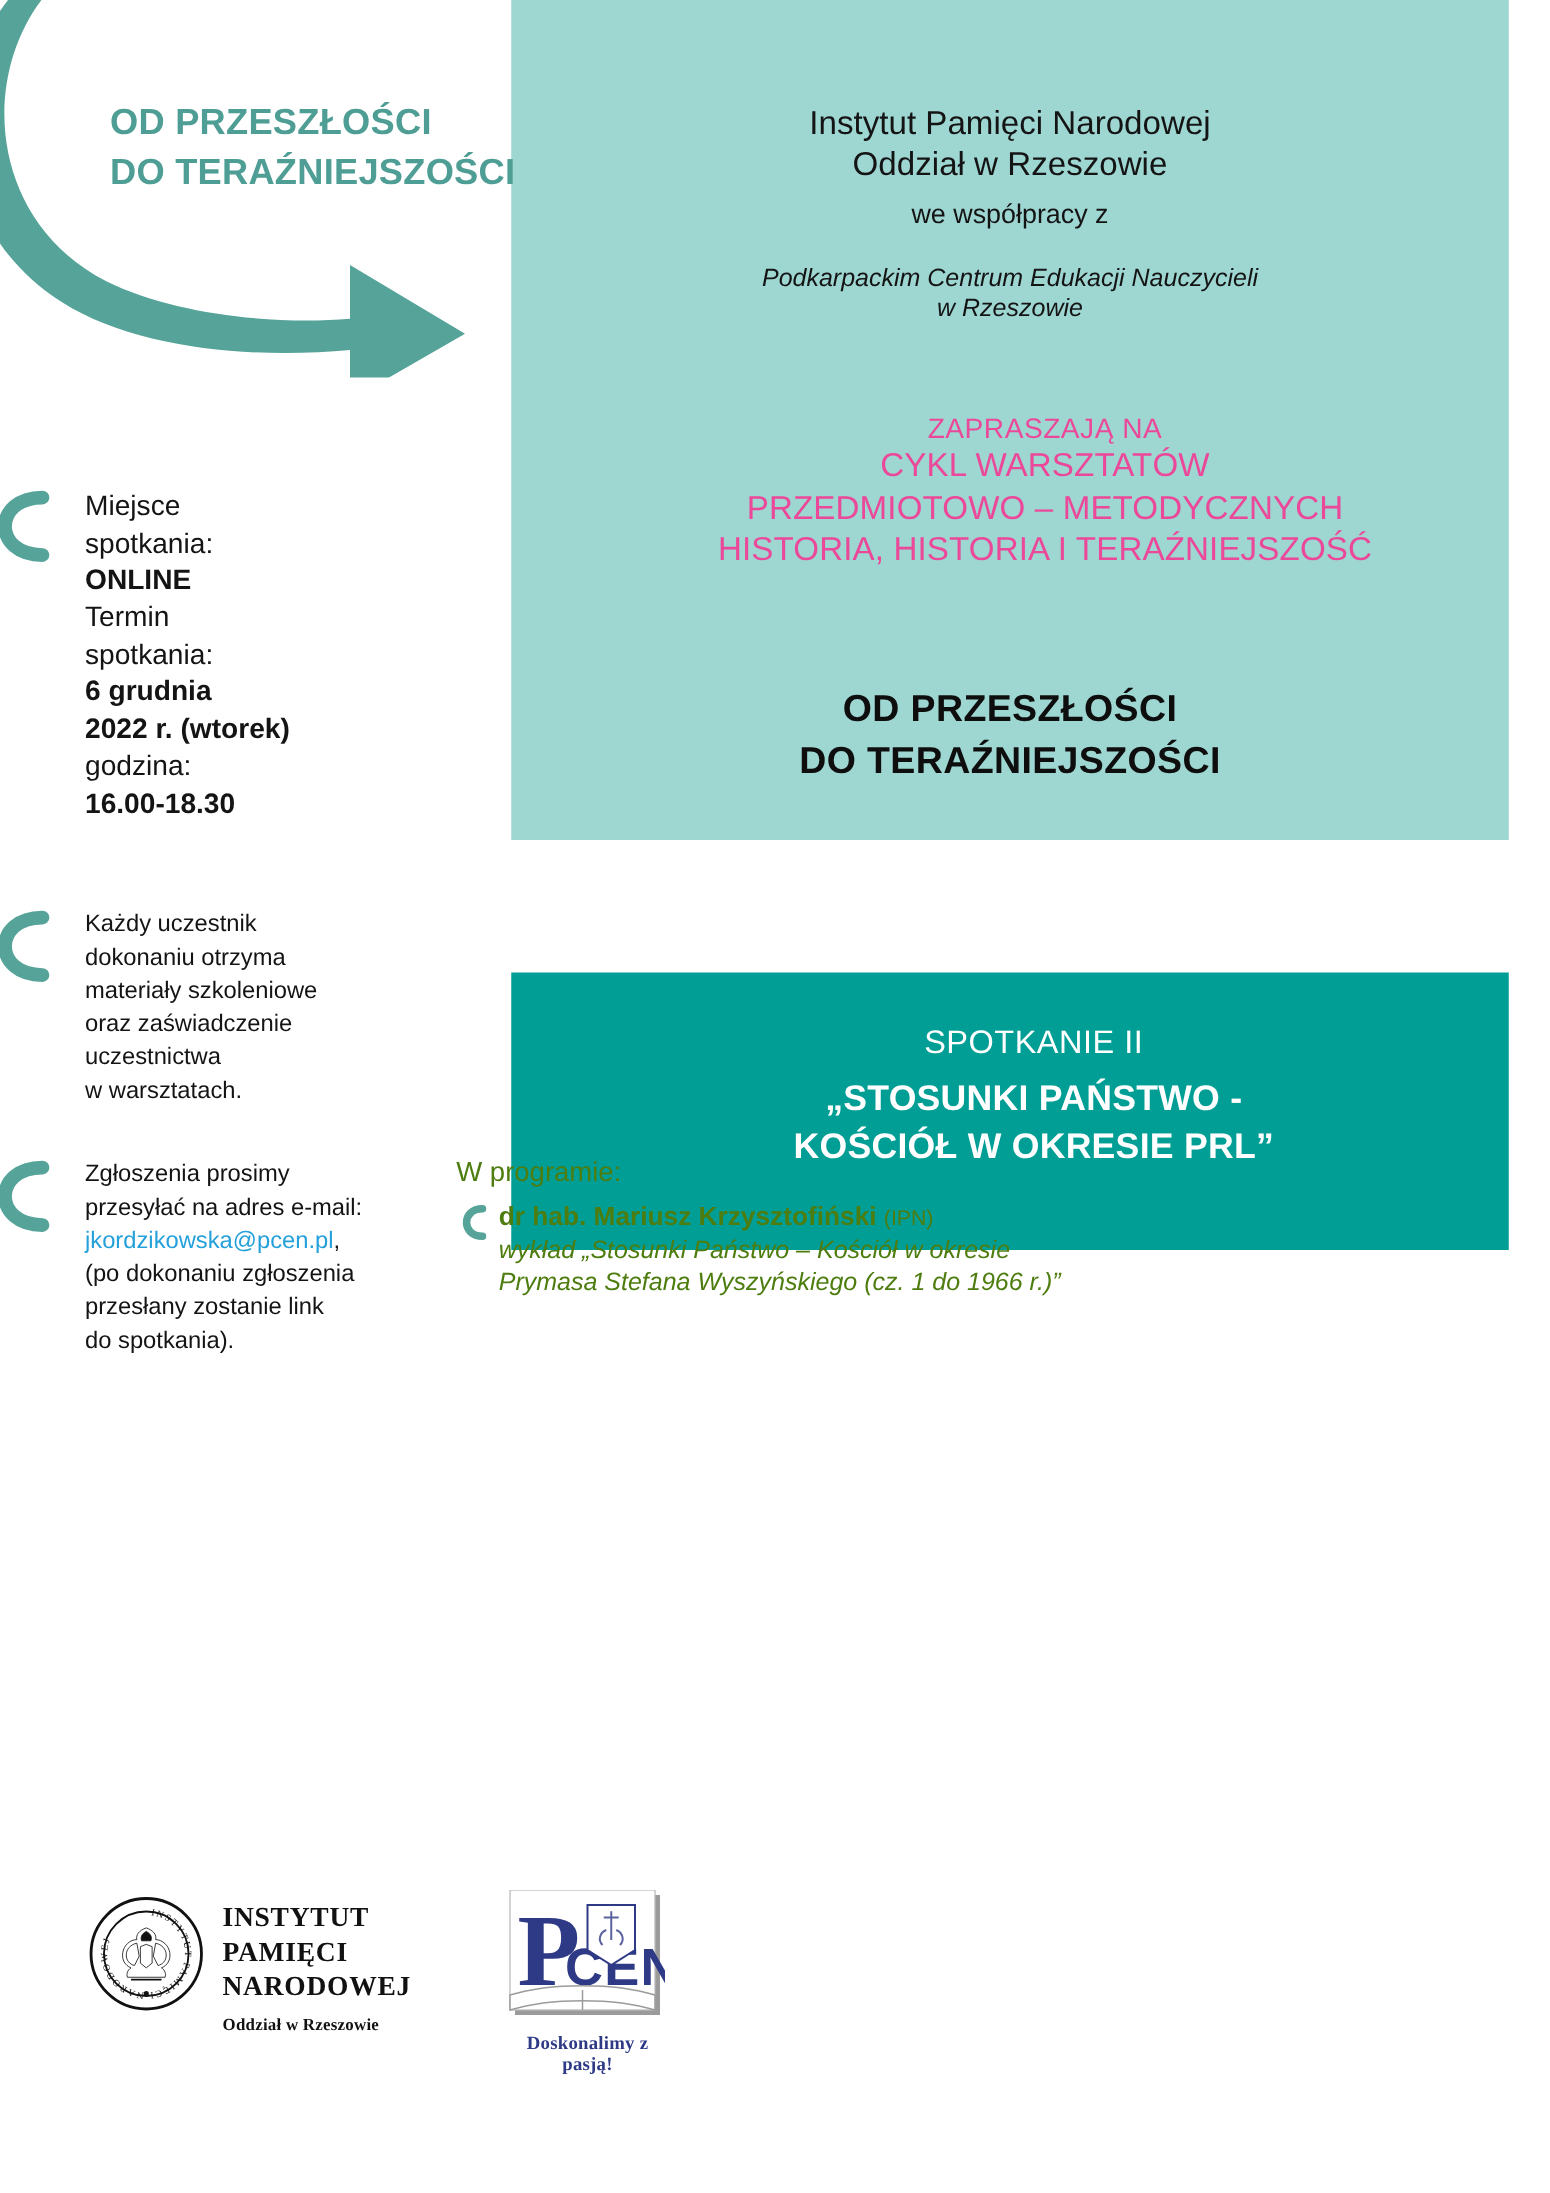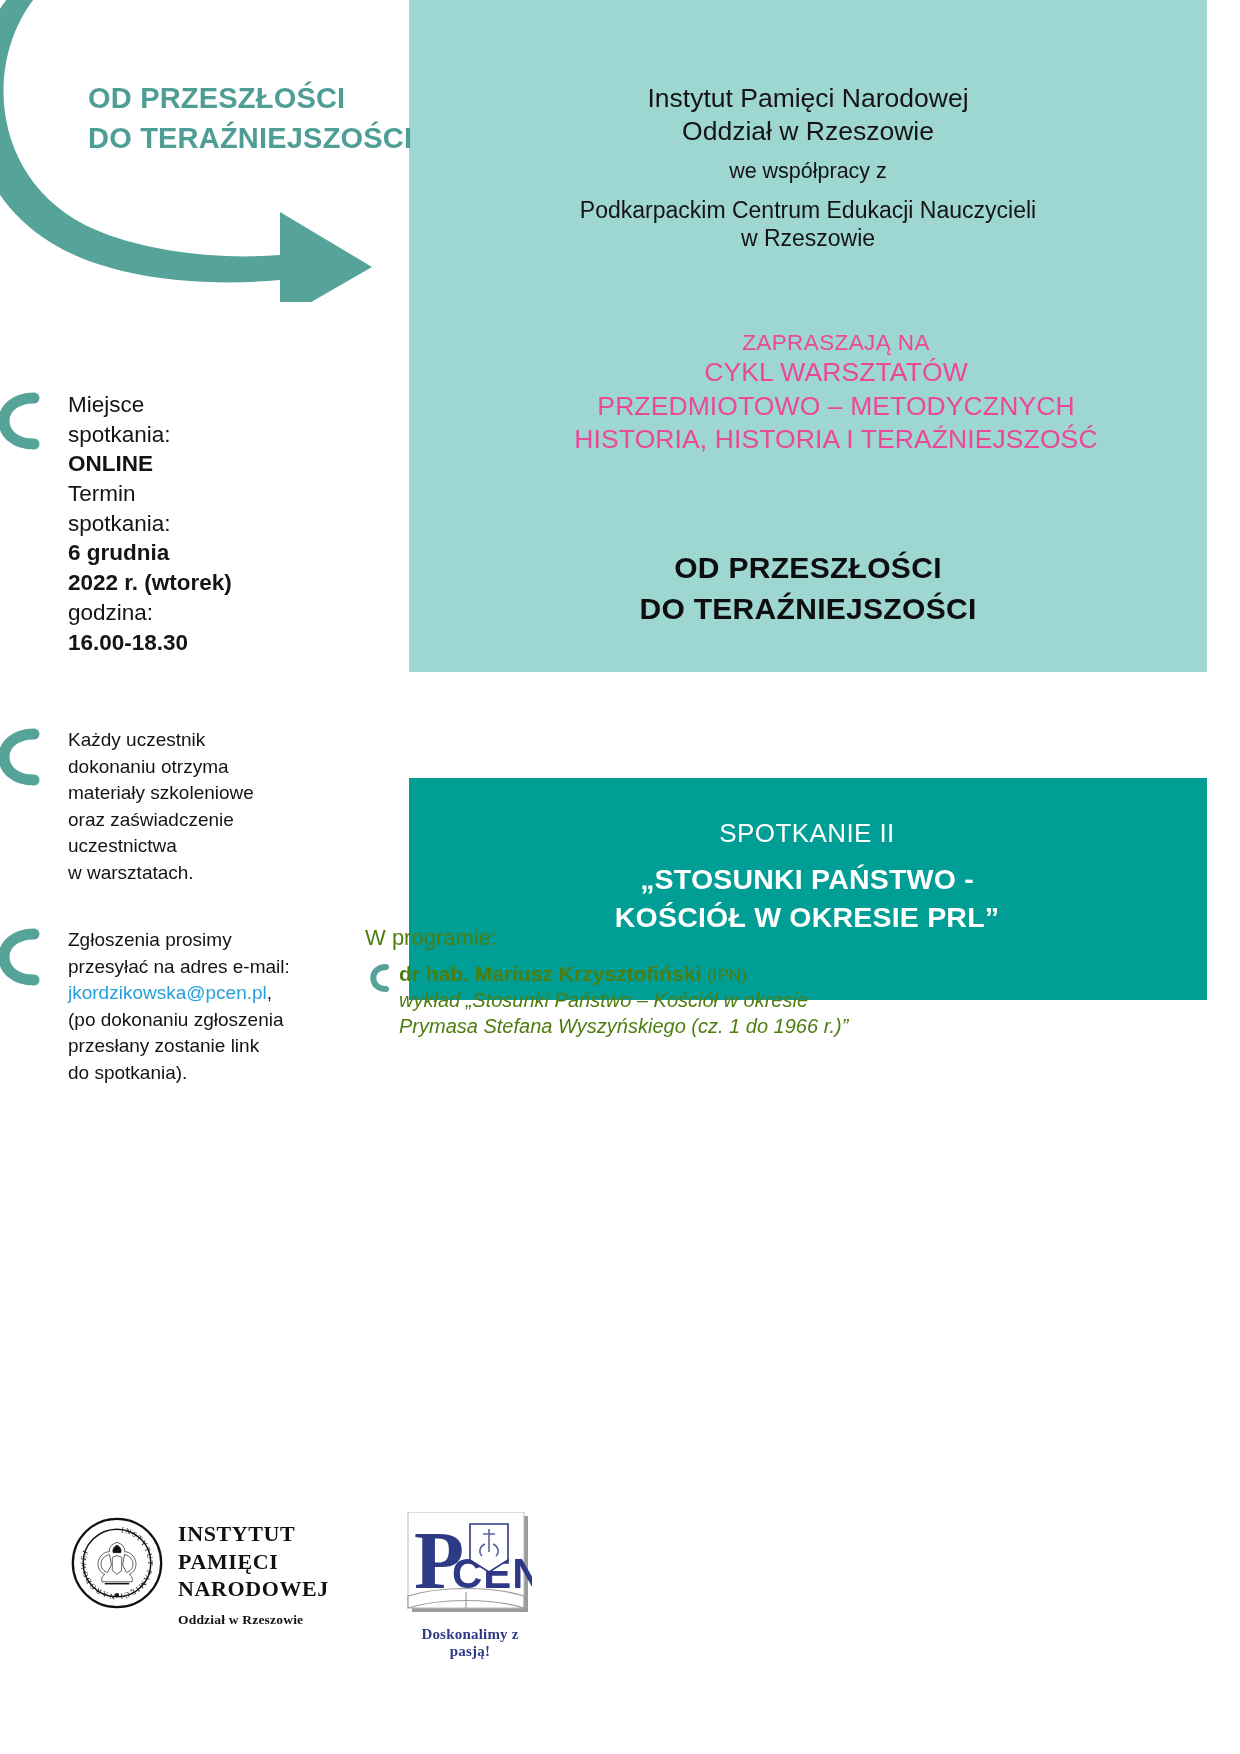--- a/index.html
+++ b/index.html
@@ -34,39 +34,39 @@
   }
   .headline div{white-space:nowrap;}
 
   
   .org{
     position:absolute;left:409px;top:82px;width:798px;
     text-align:center;color:#141414;
   }
   .org .l1{font-size:26.5px;line-height:1.24;}
   .org .l2{font-size:21.5px;line-height:1.3;margin-top:10px;}
-  .org .l3{font-size:23px;line-height:1.24;margin-top:10px;}
+  .org .l3{font-size:20px;line-height:1.24;margin-top:25px;font-style:italic;}
 
   
   .invite{
     position:absolute;left:409px;top:330px;width:854px;text-align:center;color:#ec4899;
   }
   .invite .zap{font-size:22.5px;letter-spacing:.4px;}
   .invite .cykl{font-size:26.5px;line-height:1.27;letter-spacing:.1px;}
   .invite .cykl div{white-space:nowrap;}
 
   .bigtitle{
     position:absolute;left:409px;top:548px;width:798px;text-align:center;
     font-size:30px;font-weight:bold;line-height:1.35;letter-spacing:.3px;color:#0e0e0e;
   }
   .bigtitle div{white-space:nowrap;}
 
   
   .band{
-    position:absolute;left:408px;top:818px;width:798px;text-align:center;color:#ffffff;
+    position:absolute;left:428px;top:818px;width:798px;text-align:center;color:#ffffff;
   }
   .band .sp{font-size:26px;letter-spacing:.4px;}
   .band .quote{font-size:28.5px;font-weight:bold;line-height:1.33;margin-top:12px;letter-spacing:.2px;}
   .band .quote div{white-space:nowrap;}
 
   
   .side{position:absolute;left:68px;width:300px;color:#141414;}
   .side p{margin:0;}
   .s1{top:390px;font-size:22.5px;line-height:1.32;}
   .s2{top:727px;font-size:19px;line-height:1.4;}

